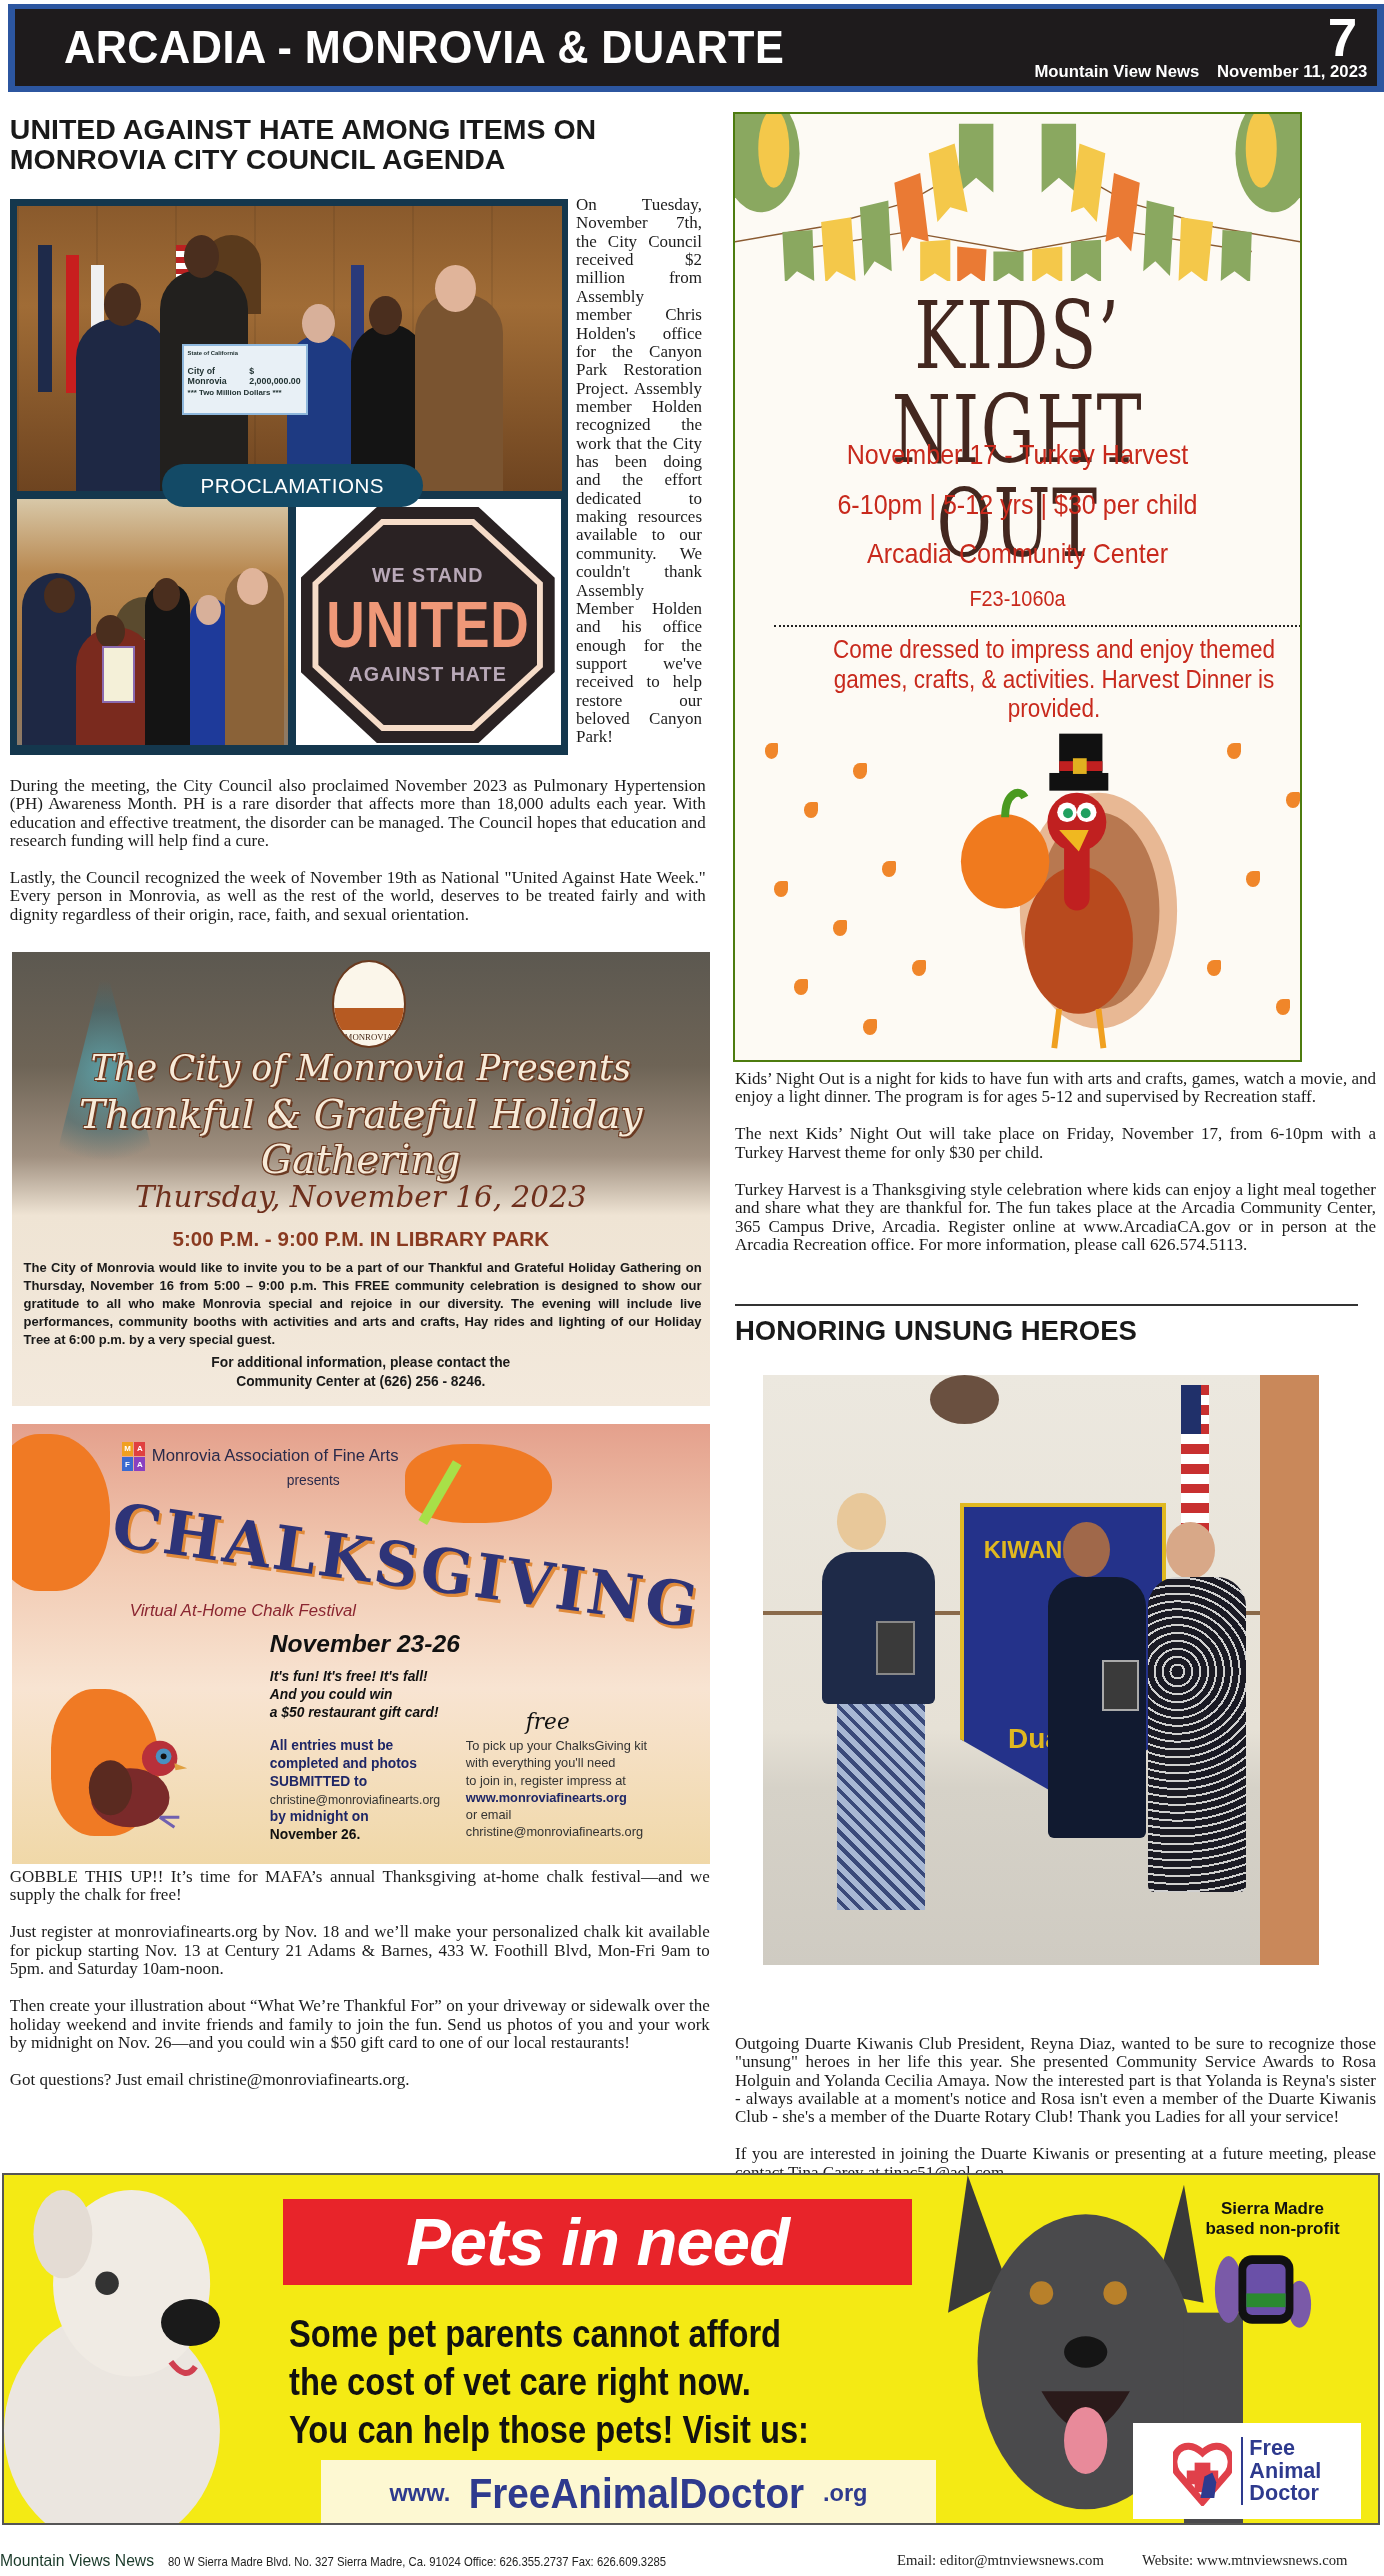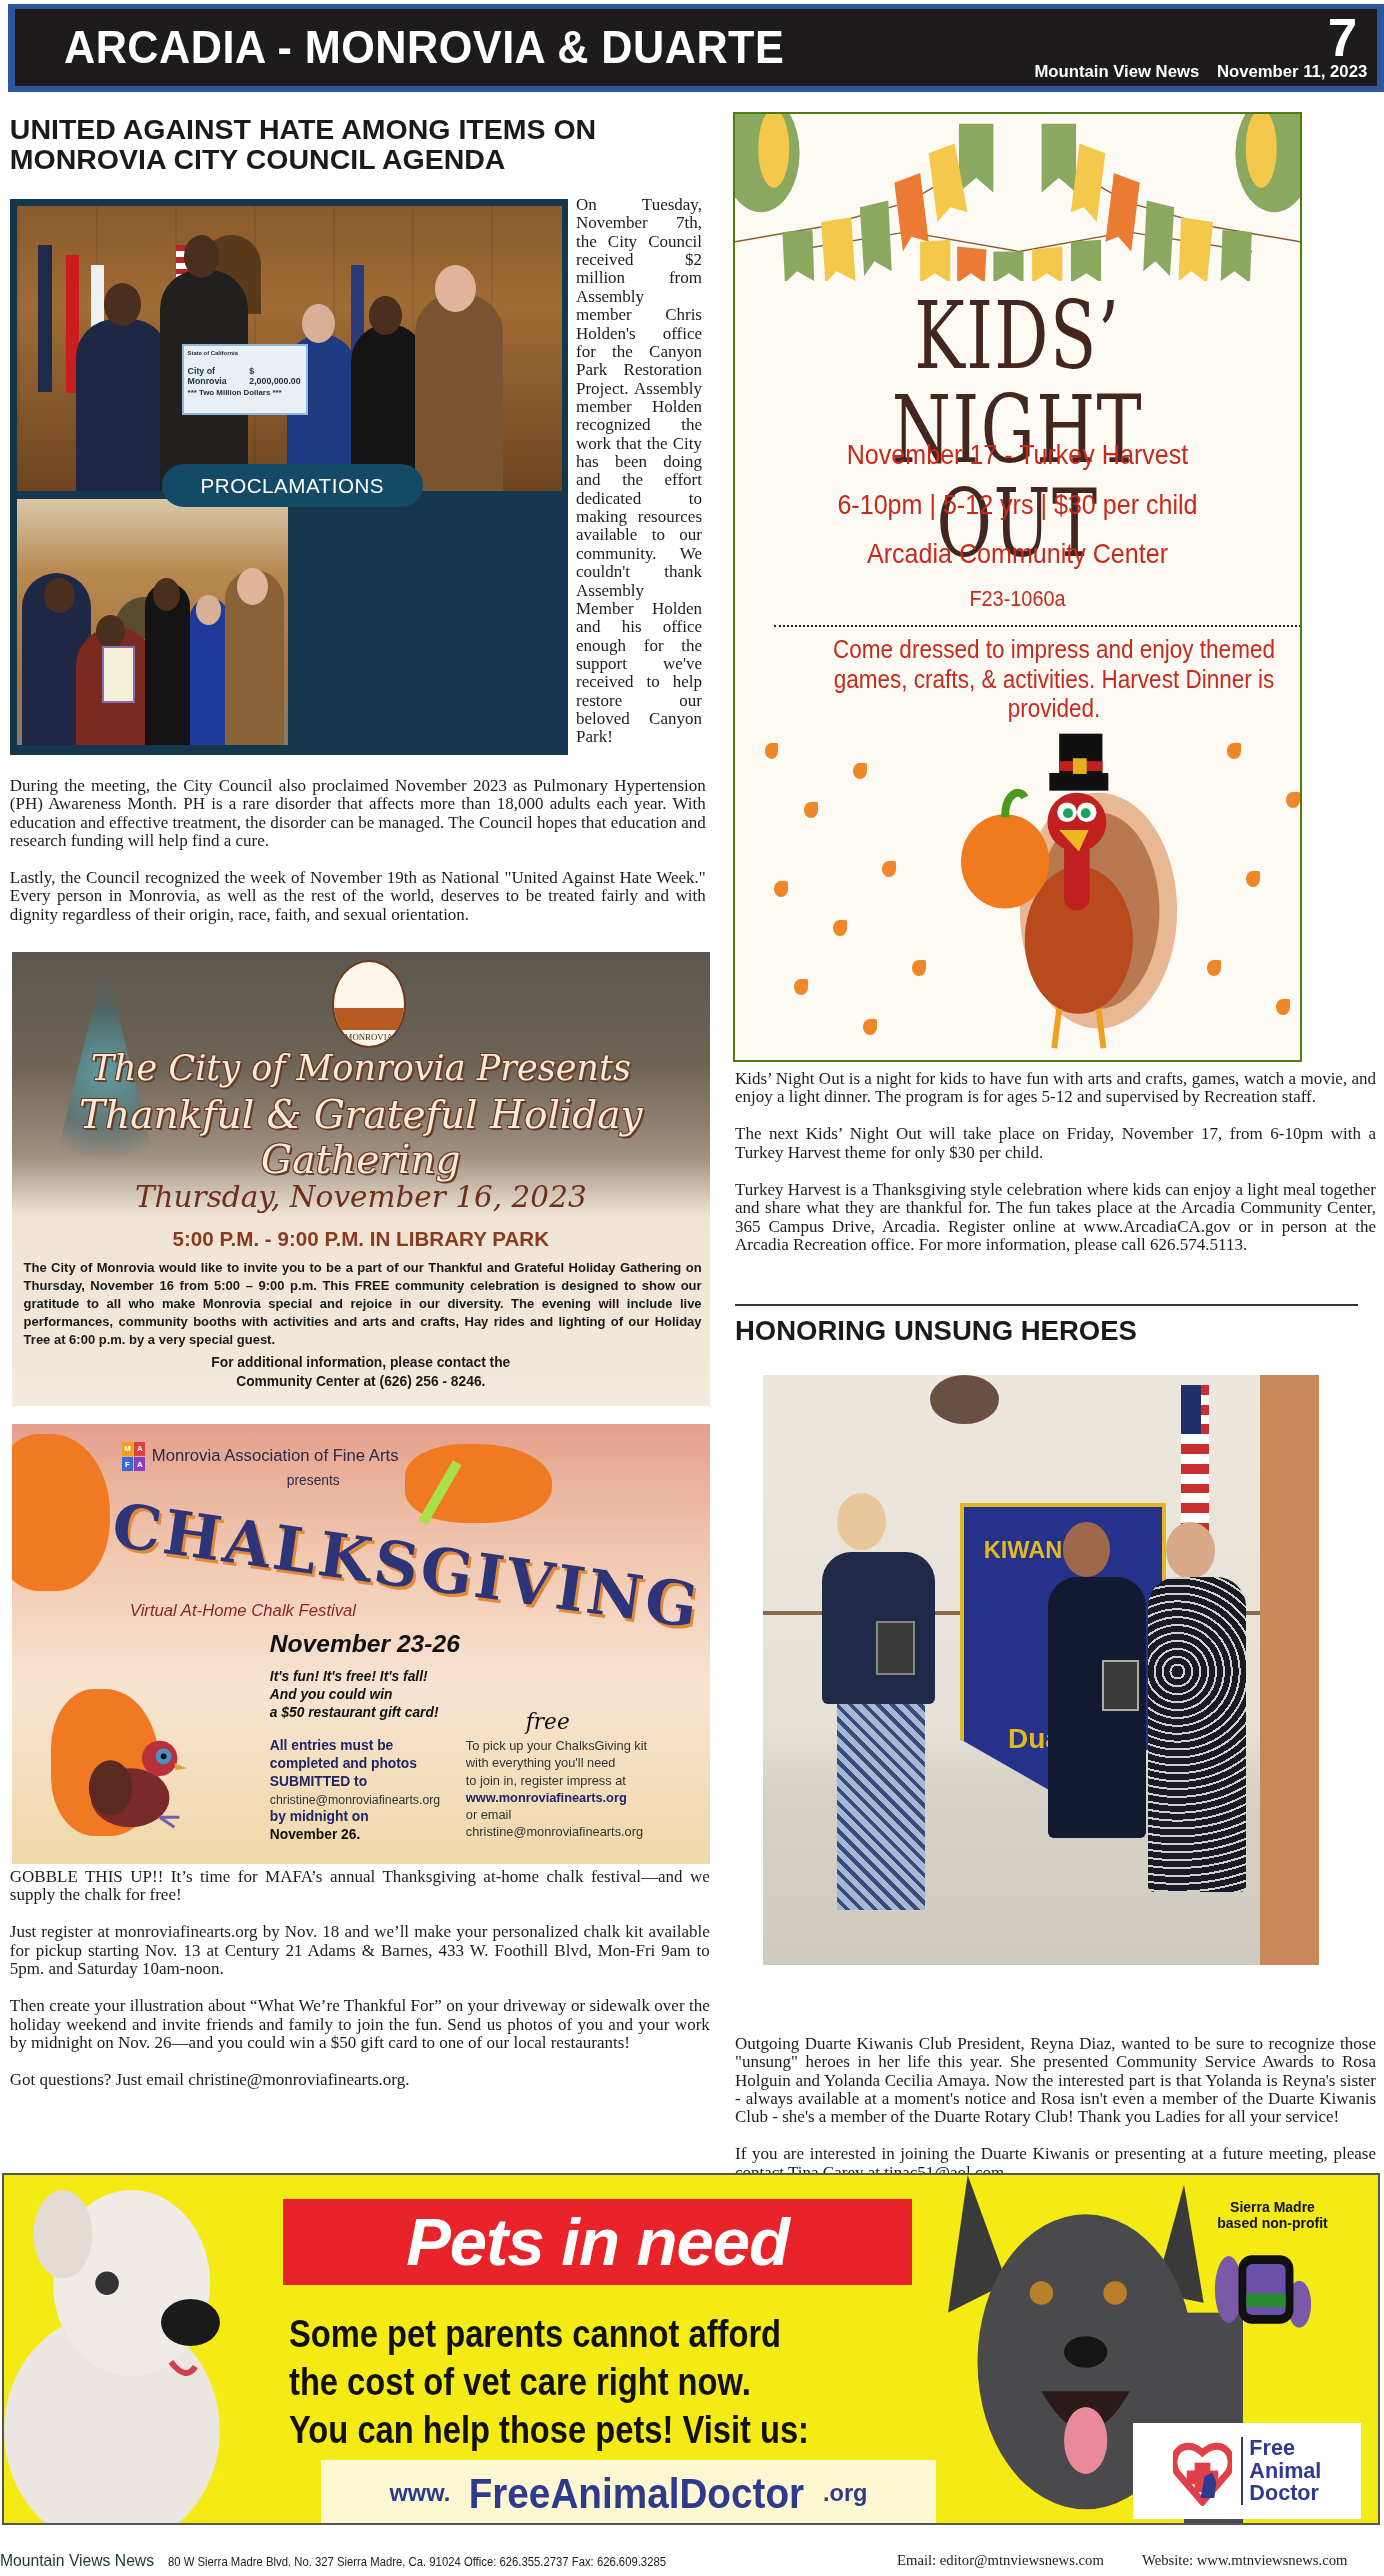--- a/index.html
+++ b/index.html
@@ -224,21 +224,21 @@
   }
   .pets-url-box {
     position:absolute; left: 317px; top: 285px; width: 615px; height: 67px;
     background: #fdf8d2; display:flex; align-items:center; justify-content:center;
     font-family: "Liberation Sans", sans-serif; font-weight: bold; color: #2e3a8e;
   }
   .pets-url-box .www, .pets-url-box .org { font-size: 23.6px; }
   .pets-url-box .main { font-size: 43px; transform: scaleX(0.9); display:inline-block; }
   .dog1 { position:absolute; left: 0; top: 0; width: 265px; height: 352px; }
   .dog2 { position:absolute; left: 944px; top: 0; width: 295px; height: 352px; }
-  .sm-text { position:absolute; left: 1180px; top: 23.6px; width: 177px; text-align:center; font-family: "Liberation Sans", sans-serif; font-weight: bold; font-size: 14px; line-height: 1.2; color:#111; }
+  .sm-text { position:absolute; left: 1180px; top: 23.6px; width: 177px; text-align:center; font-family: "Liberation Sans", sans-serif; font-weight: bold; font-size: 17px; line-height: 1.2; color:#111; }
   .sm-seal { position:absolute; left: 1205px; top: 75px; width: 108px; height: 79px; }
   .fad-box {
     position:absolute; left: 1129px; top: 248px; width: 228px; height: 96px;
     background: #ffffff; display:flex; align-items:center; justify-content:center; gap: 9.8px;
   }
   .fad-text { font-family: "Liberation Sans", sans-serif; font-weight: bold; font-size: 21.6px; line-height: 1.05; color: #2e3a8e; border-left: 2px solid #2e3a8e; padding-left: 5.9px; }
 
   
   .footer {
     left: 0; top: 2552px; width: 1384px; white-space: nowrap;
@@ -303,20 +303,30 @@
     <div class="head" style="left:27.5px;top:79px;width:31px;height:35px;background:#4a2e1e;"></div>
     <div class="person" style="left:59px;width:79px;height:118px;background:#7a2a1e;"></div>
     <div class="head" style="left:79px;top:116px;width:29.5px;height:33px;background:#4a2e1e;"></div>
     <div style="position:absolute;left:85px;top:147px;width:33px;height:57px;background:#f4f0d8;border:2px solid #8a6ab0;"></div>
     <div class="person" style="left:128px;width:45px;height:162px;background:#141414;"></div>
     <div class="head" style="left:136px;top:79px;width:27.5px;height:33px;background:#4a2e1e;"></div>
     <div class="person" style="left:173px;width:39px;height:147px;background:#1e3a9a;"></div>
     <div class="head" style="left:179px;top:96px;width:25.6px;height:29.5px;background:#d8b09a;"></div>
     <div class="person" style="left:208px;width:59px;height:175px;background:#8a6238;"></div>
     <div class="head" style="left:220px;top:69px;width:31px;height:37px;background:#e0b49a;"></div>
+  </div>
+  <div class="photo-br">
+    <div class="octagon">
+      <div class="octagon-ring"></div>
+      <div class="octagon-core">
+        <div class="oct-top">WE STAND</div>
+        <div class="oct-main">UNITED</div>
+        <div class="oct-bot">AGAINST HATE</div>
+      </div>
+    </div>
   </div>
 </div>
 
 <div class="abs body-text art1-side">On Tuesday, November 7th, the City Council received $2 million from Assembly member Chris Holden's office for the Canyon Park Restoration Project. Assembly member Holden recognized the work that the City has been doing and the effort dedicated to making resources available to our community. We couldn't thank Assembly Member Holden and his office enough for the support we've received to help restore our beloved Canyon Park!</div>
 
 <div class="abs body-text art1-body">
   <p>During the meeting, the City Council also proclaimed November 2023 as Pulmonary Hypertension (PH) Awareness Month. PH is a rare disorder that affects more than 18,000 adults each year. With education and effective treatment, the disorder can be managed. The Council hopes that education and research funding will help find a cure.</p>
   <p>Lastly, the Council recognized the week of November 19th as National "United Against Hate Week." Every person in Monrovia, as well as the rest of the world, deserves to be treated fairly and with dignity regardless of their origin, race, faith, and sexual orientation.</p>
 </div>
 

